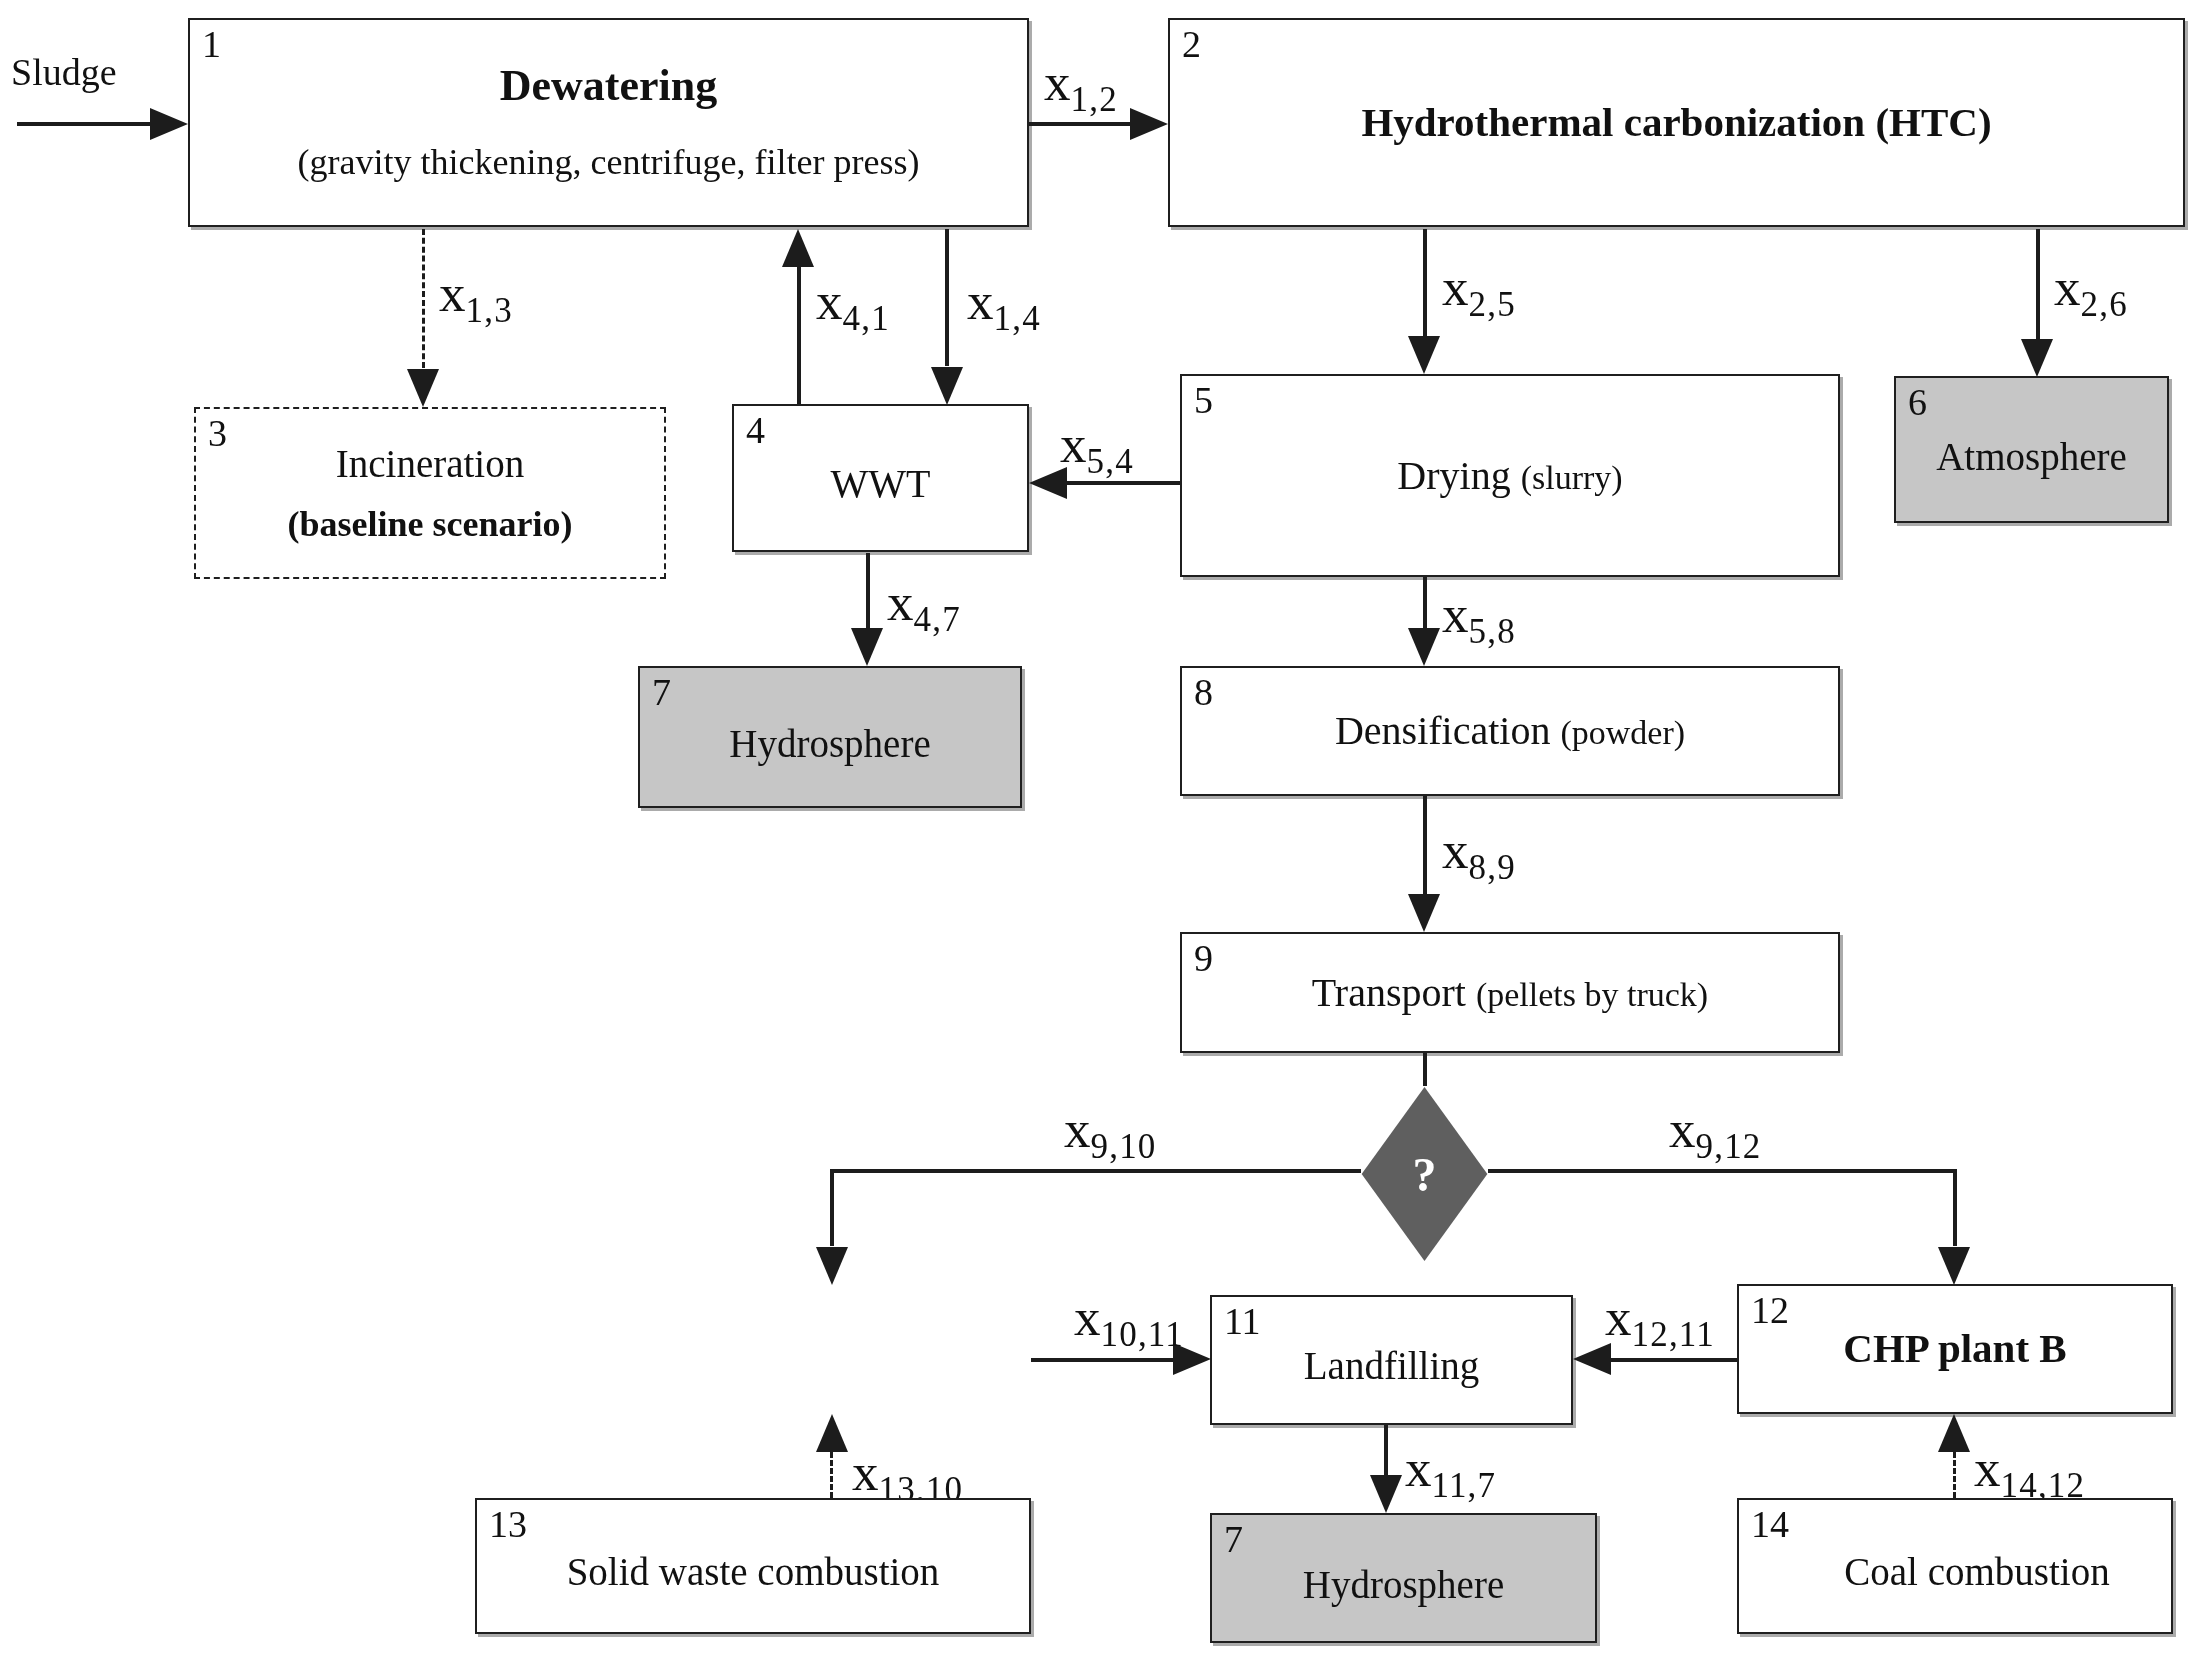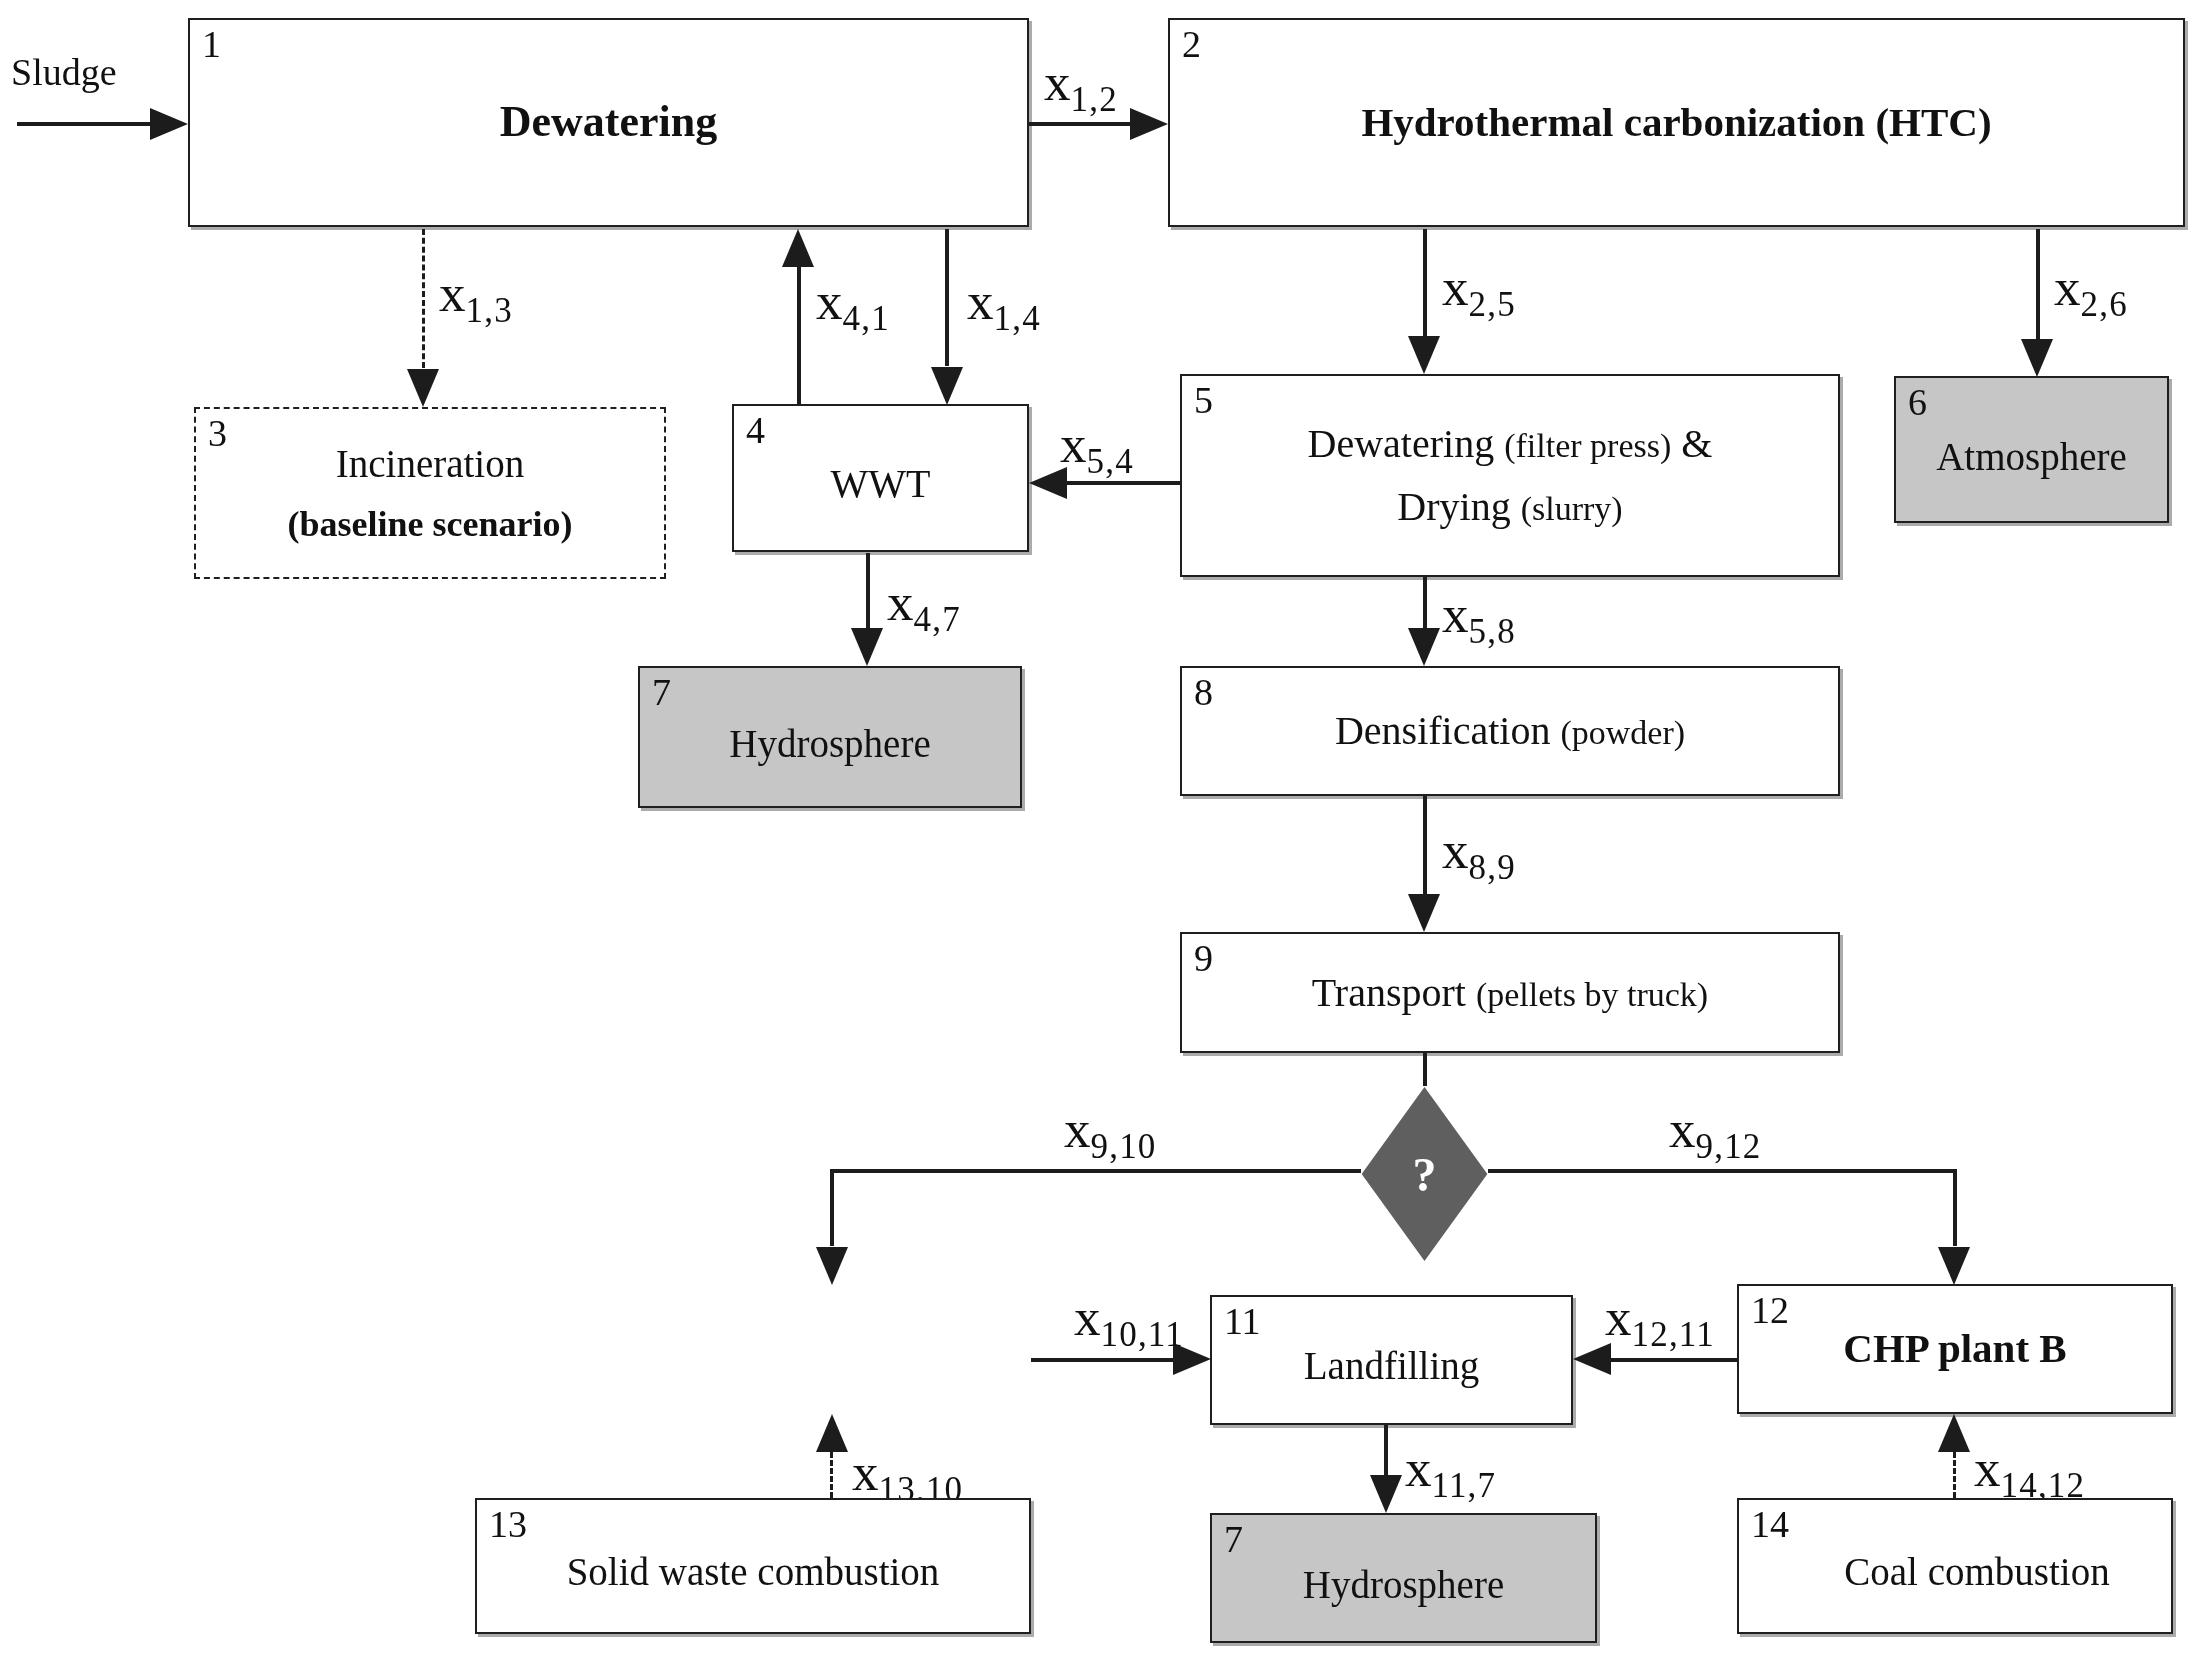--- a/index.html
+++ b/index.html
@@ -36,20 +36,21 @@
 
 <div id="canvas">
 
   <span class="inlabel" style="left:11px;top:53px;">Sludge</span>
   <div class="ln" style="left:17px;top:122px;width:133px;height:3.6px;"></div>
   <div class="ah right" style="left:150px;top:108px;"></div>
 
   <div class="box" style="left:188px;top:18px;width:841px;height:209px;">
     <span class="num">1</span>
     <div class="t-bold-xl">Dewatering</div>
+    <div class="t-sub" style="margin-top:29px;">(gravity thickening, centrifuge, filter press)</div>
   </div>
 
   <div class="box" style="left:1168px;top:18px;width:1017px;height:209px;">
     <span class="num">2</span>
     <div class="t-bold-lg">Hydrothermal carbonization (HTC)</div>
   </div>
 
   <div class="ln" style="left:1029px;top:122px;width:103px;height:3.6px;"></div>
   <div class="ah right" style="left:1130px;top:108px;"></div>
   <span class="flabel" style="left:1044px;top:56px;"><span>x</span><span class="sub">1,2</span></span>
@@ -80,21 +81,20 @@
     <div class="t-small" style="font-weight:bold;font-size:36px;">(baseline scenario)</div>
   </div>
 
   <div class="box" style="left:732px;top:404px;width:297px;height:148px;">
     <span class="num">4</span>
     <div class="t-plain-lg" style="margin-top:12px;">WWT</div>
   </div>
 
   <div class="box" style="left:1180px;top:374px;width:660px;height:203px;row-gap:14.5px;">
     <span class="num">5</span>
-    <div><span class="t-plain-lg">Dewatering </span><span class="t-small">(filter press)</span><span class="t-plain-lg"> &amp;</span></div>
     <div><span class="t-plain-lg">Drying </span><span class="t-small">(slurry)</span></div>
   </div>
 
   <div class="box gray" style="left:1894px;top:376px;width:275px;height:147px;">
     <span class="num">6</span>
     <div class="t-plain" style="margin-top:15.7px;">Atmosphere</div>
   </div>
 
   <div class="ah left" style="left:1029px;top:467px;"></div>
   <div class="ln" style="left:1066px;top:481px;width:114px;height:3.6px;"></div>

